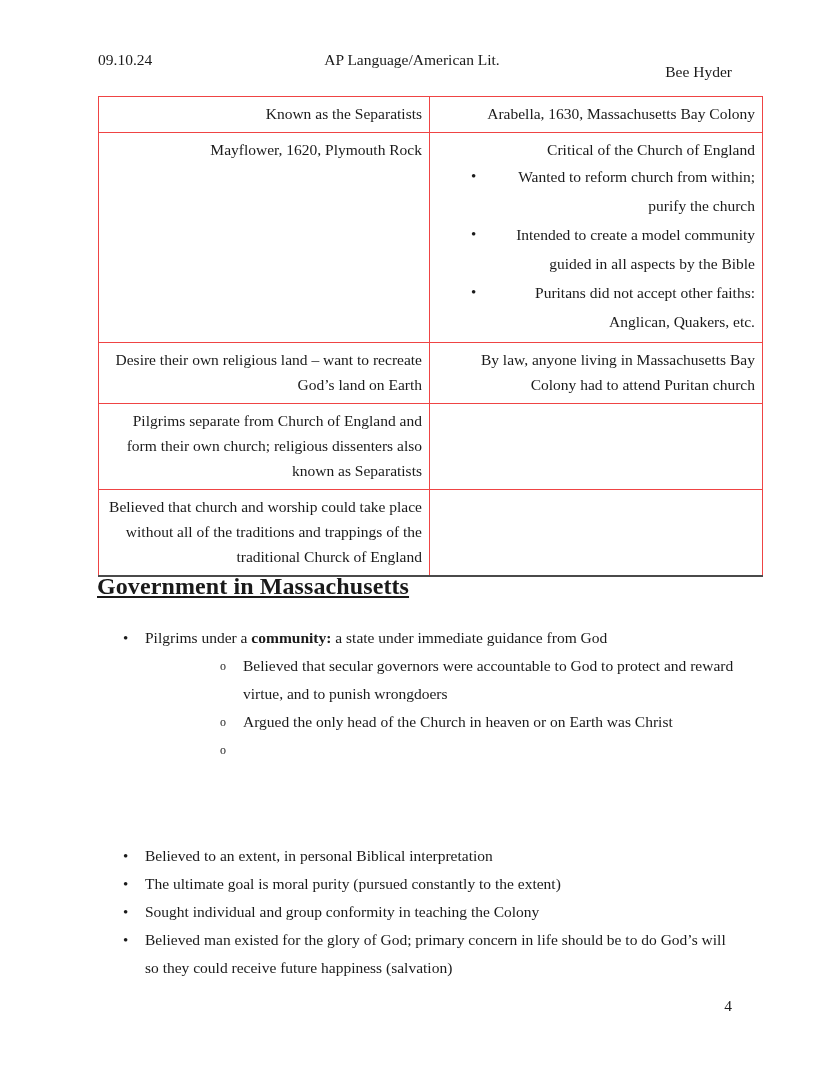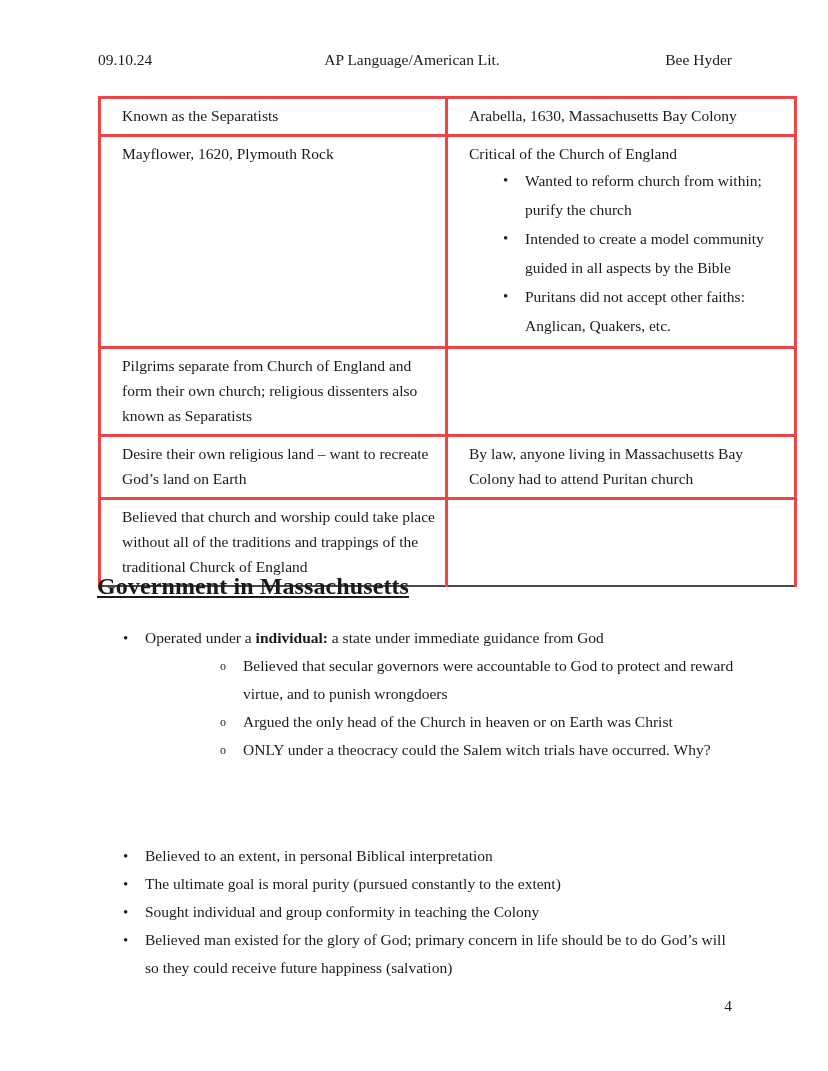--- a/index.html
+++ b/index.html
@@ -26,21 +26,21 @@
   }
 
   
   .doc-header {
     position: absolute;
     top: 48px;
     left: 98px;
     width: 634px;
     height: 24px;
     display: flex;
-    align-items: flex-end;
+    align-items: flex-start;
     justify-content: space-between;
     font-size: 15.5px;
     line-height: 24px;
     white-space: nowrap;
   }
   .doc-header .hdr-date { text-align: left; }
   .doc-header .hdr-course {
     position: absolute;
     left: 0; right: 16px;
     text-align: center;
@@ -52,24 +52,25 @@
   .compare-table {
     position: absolute;
     top: 96px;
     left: 98px;
     width: 634px;
     border-collapse: collapse;
     table-layout: fixed;
     font-size: 15.5px;
   }
   .compare-table td {
-    border: 3px solid #ef4444;
+    border: 1px solid #ef4444;
     vertical-align: top;
-    padding: 4px 7px 6px 21px;
+    padding: 4px 7px 6px 7px;
     line-height: 25px;
+    text-align: right;
   }
   .compare-table td.col-left  { width: 316px; }
   .compare-table td.col-right { width: 318px; margin-left: 32px; }
   .compare-table tr.row-last td { border-bottom: 2px solid #4a4a4a; }
 
   .cell-text { display: block; }
 
   
   ul.cell-bullets {
     list-style: none;
@@ -198,65 +199,64 @@
             <li>
               <span class="bullet-dot">•</span>
               <span>Puritans did not accept other faiths: Anglican, Quakers, etc.</span>
             </li>
           </ul>
         </td>
       </tr>
 
       <tr>
         <td class="col-left">
+          <span class="cell-text">Desire their own religious land – want to recreate God’s land on Earth</span>
+        </td>
+        <td class="col-right">
+          <span class="cell-text">By law, anyone living in Massachusetts Bay Colony had to attend Puritan church</span>
+        </td>
+      </tr>
+
+      <tr>
+        <td class="col-left">
           <span class="cell-text">Pilgrims separate from Church of England and form their own church; religious dissenters also known as Separatists</span>
         </td>
         <td class="col-right">
           <span class="cell-text"></span>
-        </td>
-      </tr>
-
-      <tr>
-        <td class="col-left">
-          <span class="cell-text">Desire their own religious land – want to recreate God’s land on Earth</span>
-        </td>
-        <td class="col-right">
-          <span class="cell-text">By law, anyone living in Massachusetts Bay Colony had to attend Puritan church</span>
         </td>
       </tr>
 
       <tr class="row-last">
         <td class="col-left">
           <span class="cell-text">Believed that church and worship could take place without all of the traditions and trappings of the traditional Churck of England</span>
         </td>
         <td class="col-right">
           <span class="cell-text"></span>
         </td>
       </tr>
     </tbody>
   </table>
 
   <h2 class="section-heading" id="heading-government">Government in Massachusetts</h2>
 
   <ul class="outline" id="list-government">
     <li class="lvl1">
       <span class="marker">•</span>
-      <span><span>Operated under a </span><b>individual:</b><span> a state under immediate guidance from God</span></span>
+      <span><span>Pilgrims under a </span><b>community:</b><span> a state under immediate guidance from God</span></span>
       <ul class="sublist">
         <li class="lvl2">
           <span class="marker">o</span>
           <span>Believed that secular governors were accountable to God to protect and reward virtue, and to punish wrongdoers</span>
         </li>
         <li class="lvl2">
           <span class="marker">o</span>
           <span>Argued the only head of the Church in heaven or on Earth was Christ</span>
         </li>
         <li class="lvl2">
           <span class="marker">o</span>
-          <span>ONLY under a theocracy could the Salem witch trials have occurred. Why?</span>
         </li>
       </ul>
     </li>
   </ul>
 
 
   <ul class="outline" id="list-beliefs">
     <li class="lvl1">
       <span class="marker">•</span>
       <span>Believed to an extent, in personal Biblical interpretation</span>

